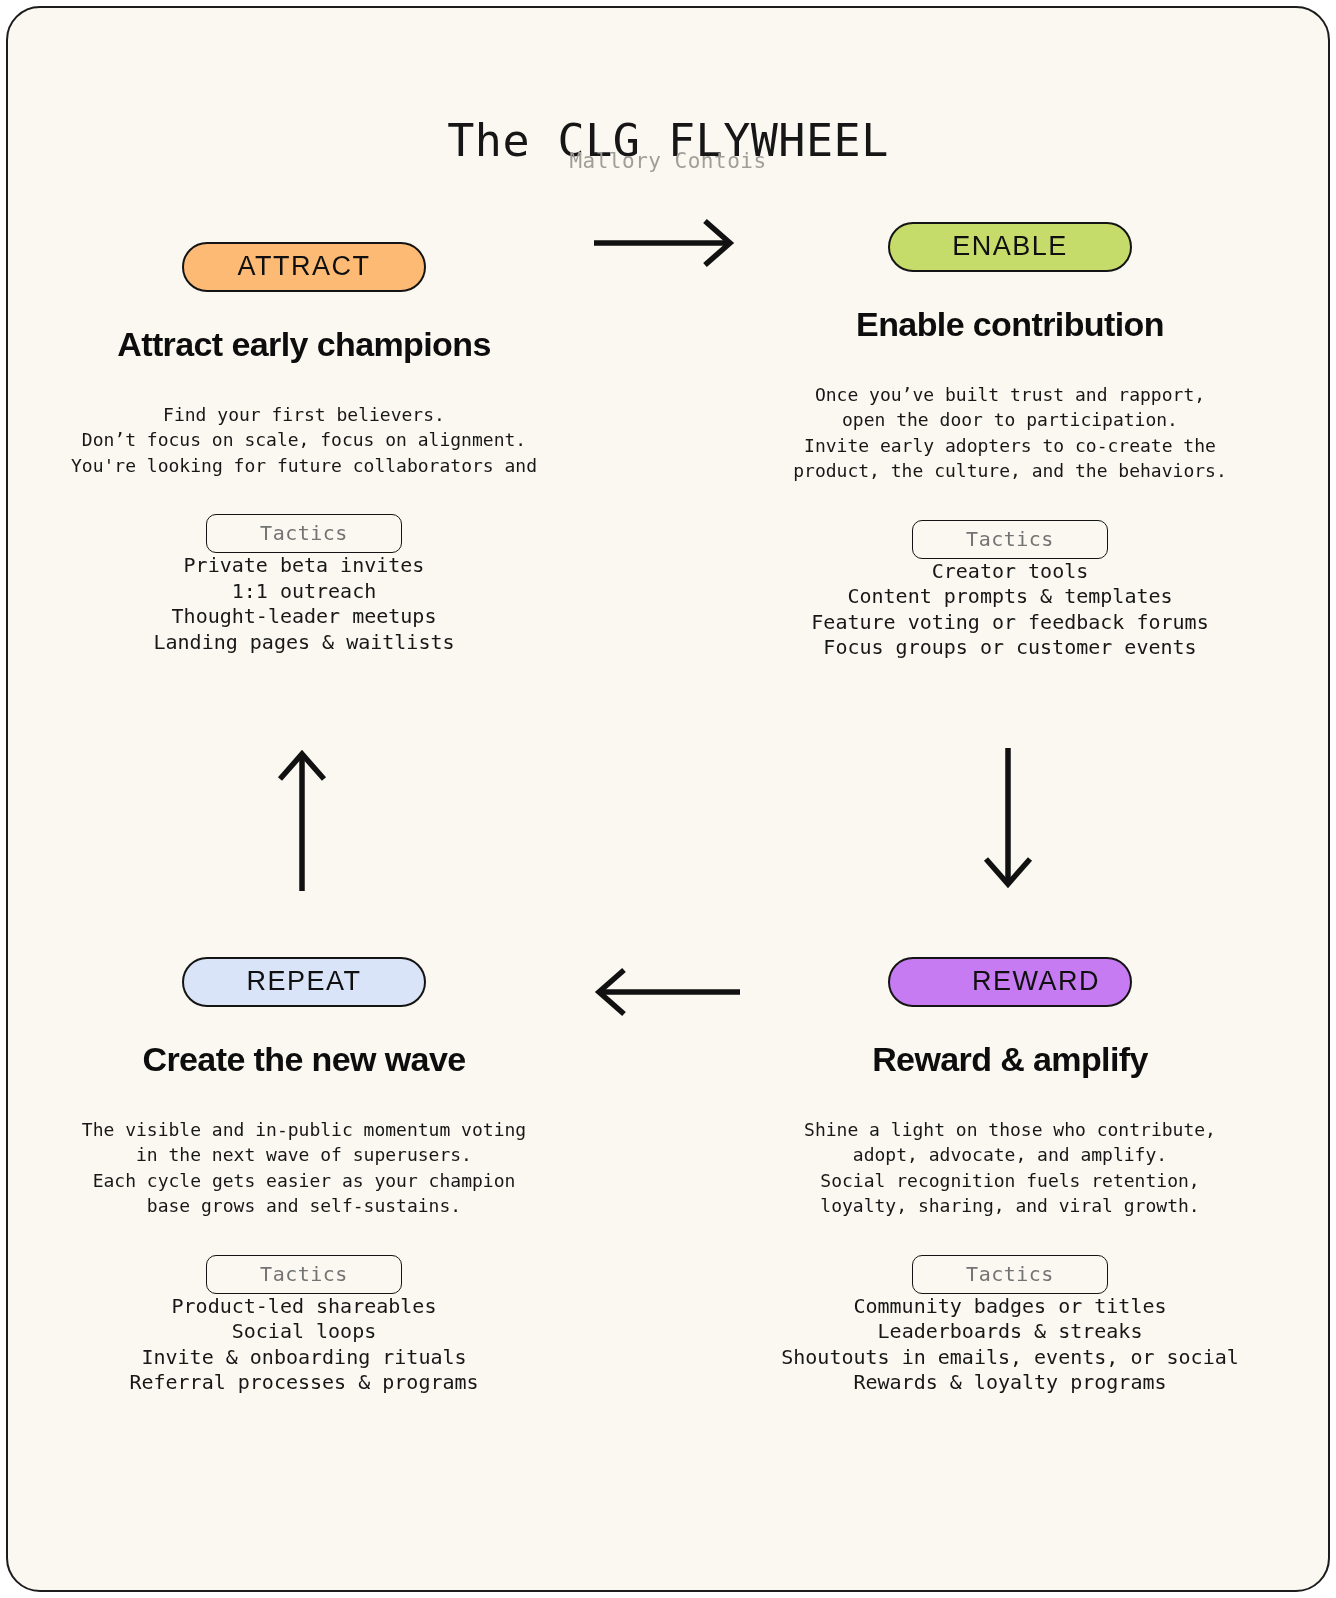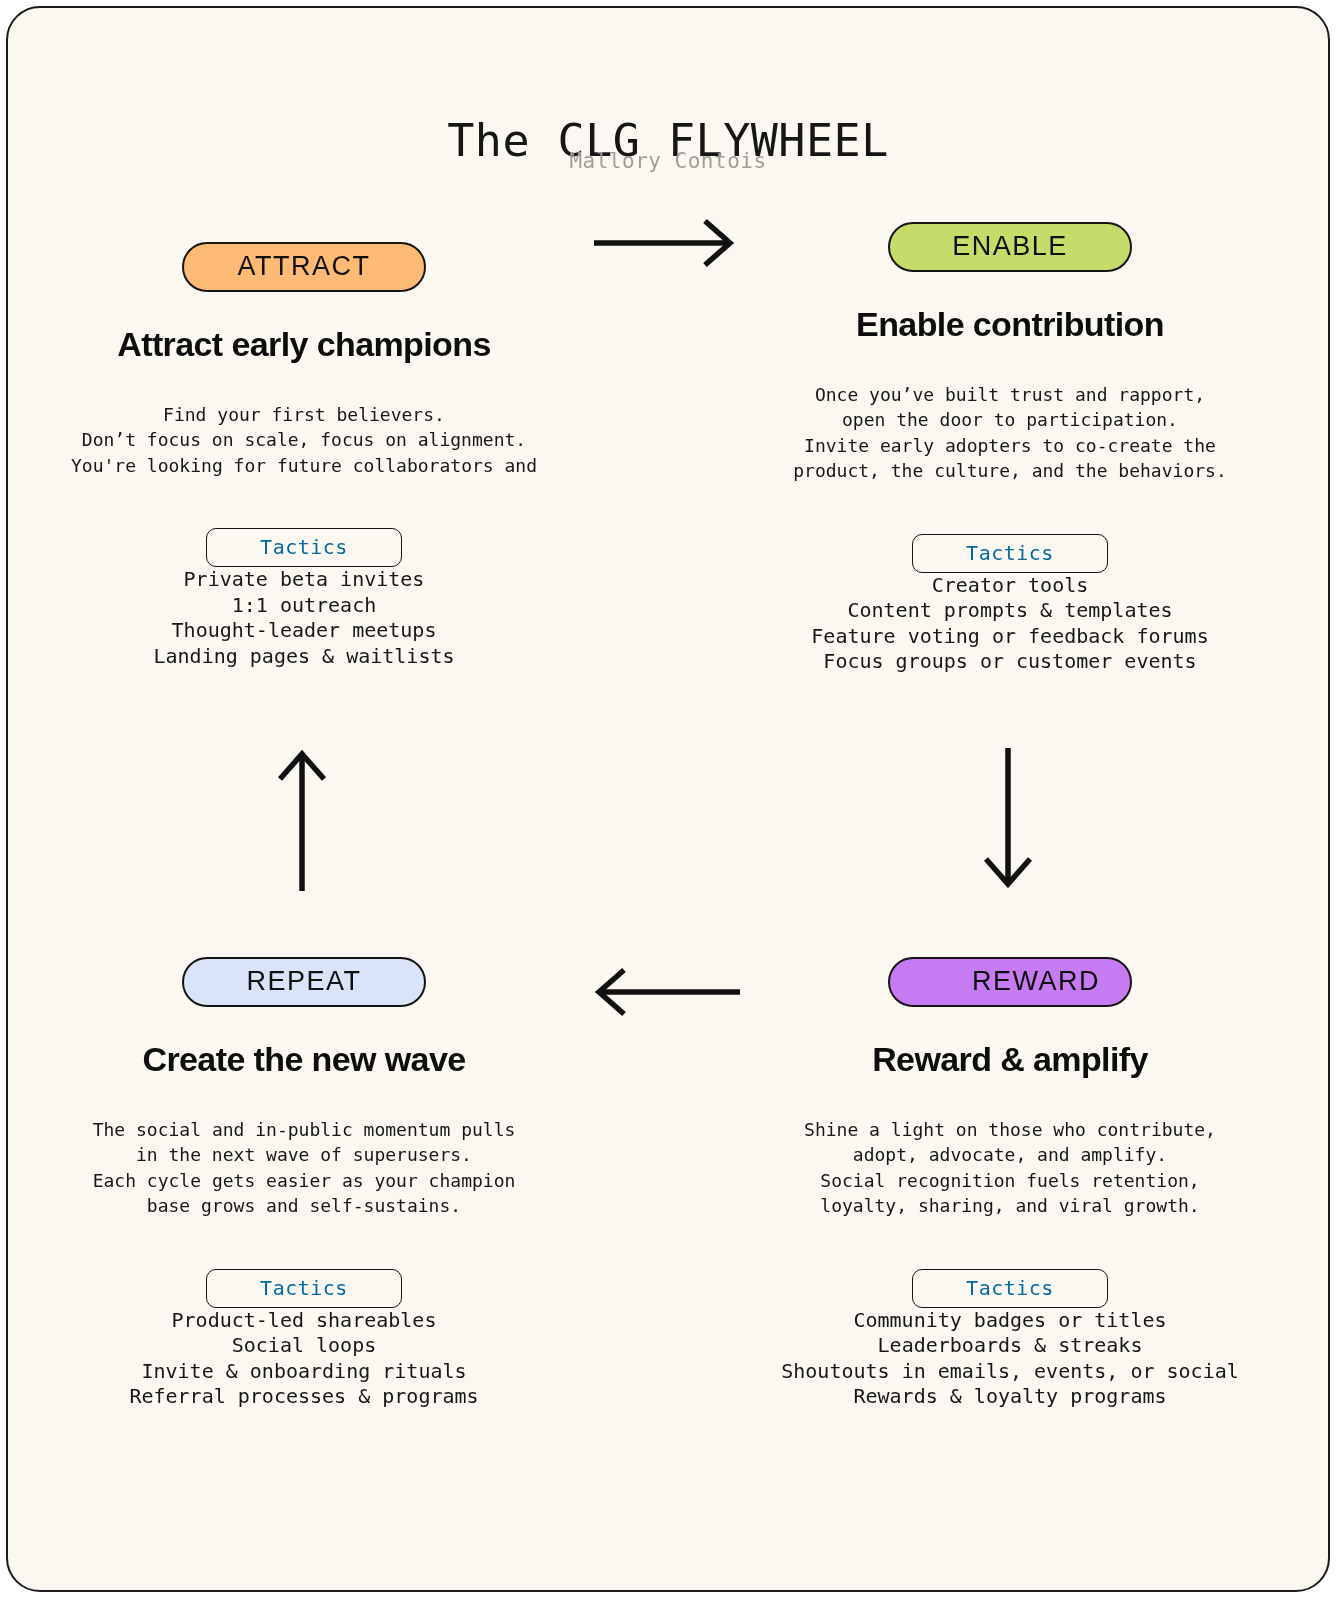--- a/index.html
+++ b/index.html
@@ -38,24 +38,24 @@
   }
   .heading{
     margin:33px 0 0;font:700 34px/1.15 "Liberation Sans",sans-serif;
     letter-spacing:-0.6px;color:#0d0d0d;text-align:right;
   }
   .desc{
     margin-top:38px;font:400 18px/25.5px "DejaVu Sans Mono",monospace;
     color:#171717;
   }
   .chip{
-    margin-top:50px;border:1.5px solid #141414;border-radius:10px;
+    margin-top:36px;border:1.5px solid #141414;border-radius:10px;
     padding:5px 53px;background:transparent;
     font:400 20px/27px "DejaVu Sans Mono",monospace;letter-spacing:0.5px;
-    color:#0369a1;
+    color:#737373;
   }
   .tactics{
     font:400 20px/25.5px "DejaVu Sans Mono",monospace;
     color:#171717;
   }
   .arrows{
     position:absolute;left:0;top:0;width:1336px;height:1598px;
     pointer-events:none;
   }
   .arrows line,.arrows polyline{
@@ -102,21 +102,21 @@
         <div>Content prompts &amp; templates</div>
         <div>Feature voting or feedback forums</div>
         <div>Focus groups or customer events</div>
       </div>
   </section>
 
   <section class="stage pos-bl">
     <div class="pill" style="background-color: rgb(217, 228, 249);">REPEAT</div>
     <h2 class="heading">Create the new wave</h2>
     <div class="desc">
-        <div>The social and in-public momentum pulls</div>
+        <div>The visible and in-public momentum voting</div>
         <div>in the next wave of superusers.</div>
         <div>Each cycle gets easier as your champion</div>
         <div>base grows and self-sustains.</div>
       </div>
     <div class="chip">Tactics</div>
     <div class="tactics">
         <div>Product-led shareables</div>
         <div>Social loops</div>
         <div>Invite &amp; onboarding rituals</div>
         <div>Referral processes &amp; programs</div>

